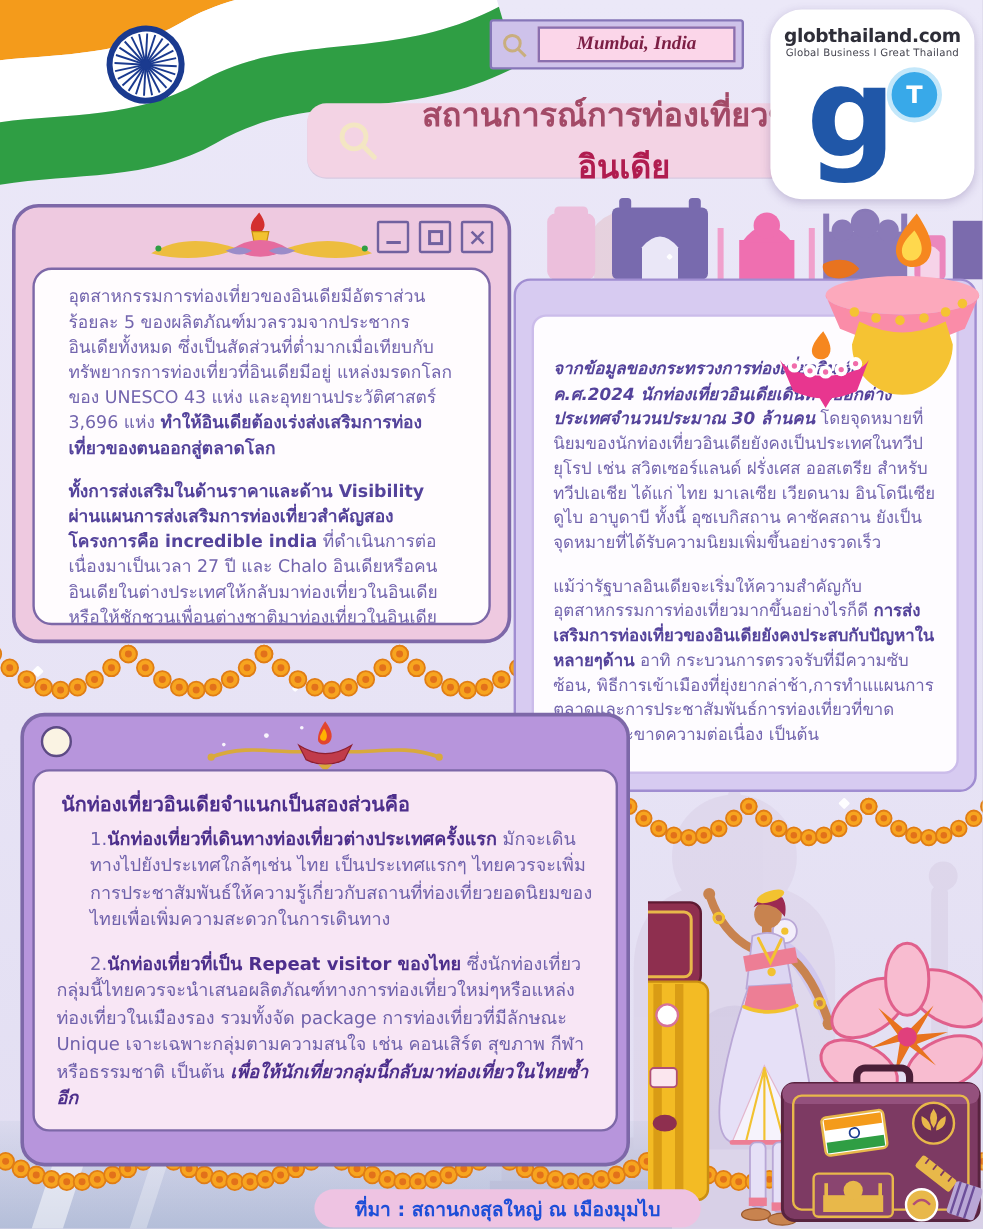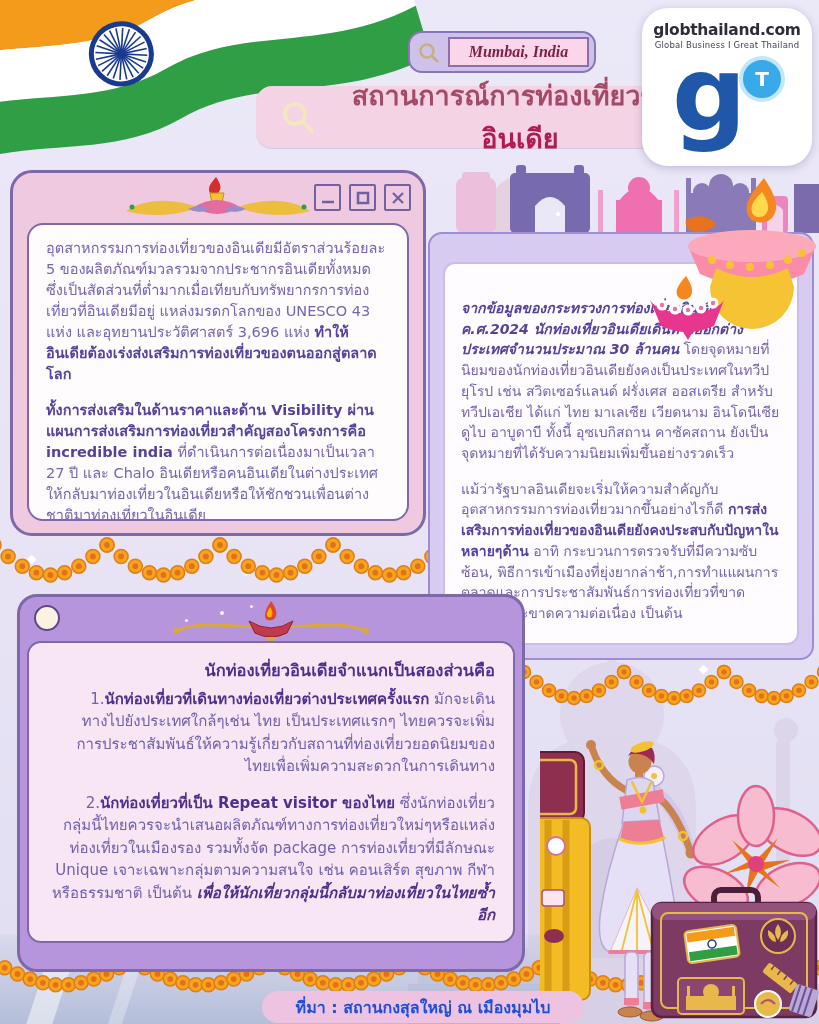--- a/index.html
+++ b/index.html
@@ -17,22 +17,22 @@
   .bottom-photo{left:0;top:934px;width:560px;height:90px;
      background:linear-gradient(180deg,rgba(170,186,208,.15),rgba(142,164,196,.55));}
   .streak{background:rgba(255,255,255,.5);transform:skewX(-18deg);}
 
   
   .sp{width:7px;height:7px;background:#fff;transform:rotate(45deg);opacity:.95;border-radius:1px;}
   .sp.small{width:4px;height:4px;}
 
   
   .flag{left:-40px;top:-30px;width:470px;height:240px;}
-  .search-pill{left:408px;top:31px;width:188px;height:42px;background:#cec2ea;
-     border:2px solid #8676b8;border-radius:14px;box-sizing:border-box;cursor:pointer;}
+  .search-pill{left:408px;top:16px;width:212px;height:42px;background:#cec2ea;
+     border:2px solid #8676b8;border-radius:3px;box-sizing:border-box;cursor:pointer;}
   .sp-icon{position:absolute;left:7px;top:8px;width:24px;height:24px;}
   .sp-field{position:absolute;left:38px;top:4px;right:5px;bottom:4px;background:#fbd6e9;
      border:2px solid #8a6fae;box-sizing:border-box;display:flex;align-items:center;justify-content:center;}
   .sp-field span{font-family:"Liberation Serif","DejaVu Serif",serif;font-style:italic;font-weight:bold;
      font-size:16px;color:#7c1f45;}
   .title-bar{left:256px;top:86px;width:498px;height:62px;background:#f3d3e4;border-radius:16px;
      display:flex;align-items:center;box-shadow:0 1px 0 rgba(160,120,160,.25);}
   .tb-icon{margin-left:24px;width:36px;height:36px;flex:none;}
   .tb-text{flex:1;text-align:center;margin:0 30px 0 0;font-size:27px;font-weight:700;color:#a34a67;letter-spacing:0;}
   .tb-text .hl{color:#b01c4f;font-weight:800;}
@@ -48,42 +48,42 @@
 
   
   .left-window{left:10px;top:170px;width:416px;height:366px;background:#eec9e0;
      border:3px solid #7d68a8;border-radius:22px;box-sizing:border-box;}
   .win-buttons{position:absolute;top:11px;right:12px;display:flex;gap:8px;}
   .win-btn{width:27px;height:27px;border:2.5px solid #71619f;border-radius:2px;background:transparent;
      box-sizing:border-box;cursor:pointer;display:flex;align-items:center;justify-content:center;}
   .lw-ornament{position:absolute;left:50%;top:2px;transform:translateX(-50%);width:200px;height:48px;}
   .lw-inner{position:absolute;left:14px;right:14px;top:50px;bottom:12px;background:#fffcfe;
      border:2.5px solid #7d68a8;border-radius:16px;box-sizing:border-box;
-     padding:13px 17px;font-size:14.5px;line-height:1.45;color:#7365ae;overflow:hidden;}
+     padding:13px 28px;font-size:14.5px;line-height:1.45;color:#7365ae;overflow:hidden;}
 
   
   .right-panel{left:428px;top:232px;width:386px;height:428px;background:#d7cbf1;
      border:2.5px solid #a08dd1;border-radius:14px;box-sizing:border-box;}
   .rp-inner{position:absolute;left:13px;right:13px;top:28px;bottom:13px;background:#fefcff;
      border:2px solid #cbbcea;border-radius:12px;box-sizing:border-box;
      padding:34px 16px 12px 16px;font-size:14px;line-height:1.48;color:#7365ae;overflow:hidden;}
   .diyas{left:648px;top:172px;width:171px;height:178px;}
 
   
   .garland{overflow:visible;}
   .g-left{left:-6px;top:530px;width:452px;height:62px;}
   .g-right{left:524px;top:658px;width:300px;height:56px;}
   .g-bottom{left:-8px;top:946px;width:980px;height:56px;}
 
   
   .illustration{left:540px;top:690px;width:279px;height:334px;}
 
   
   .bottom-panel{left:17px;top:594px;width:508px;height:378px;background:#b795dc;
-     border:3px solid #7d68a8;border-radius:20px;box-sizing:border-box;overflow:hidden;text-align:right;}
+     border:3px solid #7d68a8;border-radius:20px;box-sizing:border-box;overflow:hidden;}
   .bp-bar{position:relative;height:44px;}
   .bp-circle{position:absolute;left:14px;top:8px;width:26px;height:26px;border-radius:50%;
      background:#faf3e3;border:2.5px solid #5d4a85;box-sizing:border-box;cursor:pointer;}
   .bp-diya{position:absolute;left:50%;top:2px;transform:translateX(-50%);width:250px;height:44px;}
   .bp-dot{position:absolute;background:#fff;border-radius:50%;opacity:.9;}
   .bp-inner{position:absolute;left:7px;right:7px;top:44px;bottom:26px;background:#f8e6f5;
      border:2.5px solid #7d68a8;border-radius:14px;box-sizing:border-box;
      padding:16px 18px;font-size:15px;line-height:1.5;color:#6f61ab;overflow:hidden;}
   .bp-heading{margin:0 0 4px 4px;font-size:16.5px;color:#4d2f8c;}
   .bp-item1{margin:0 0 14px 28px;}

